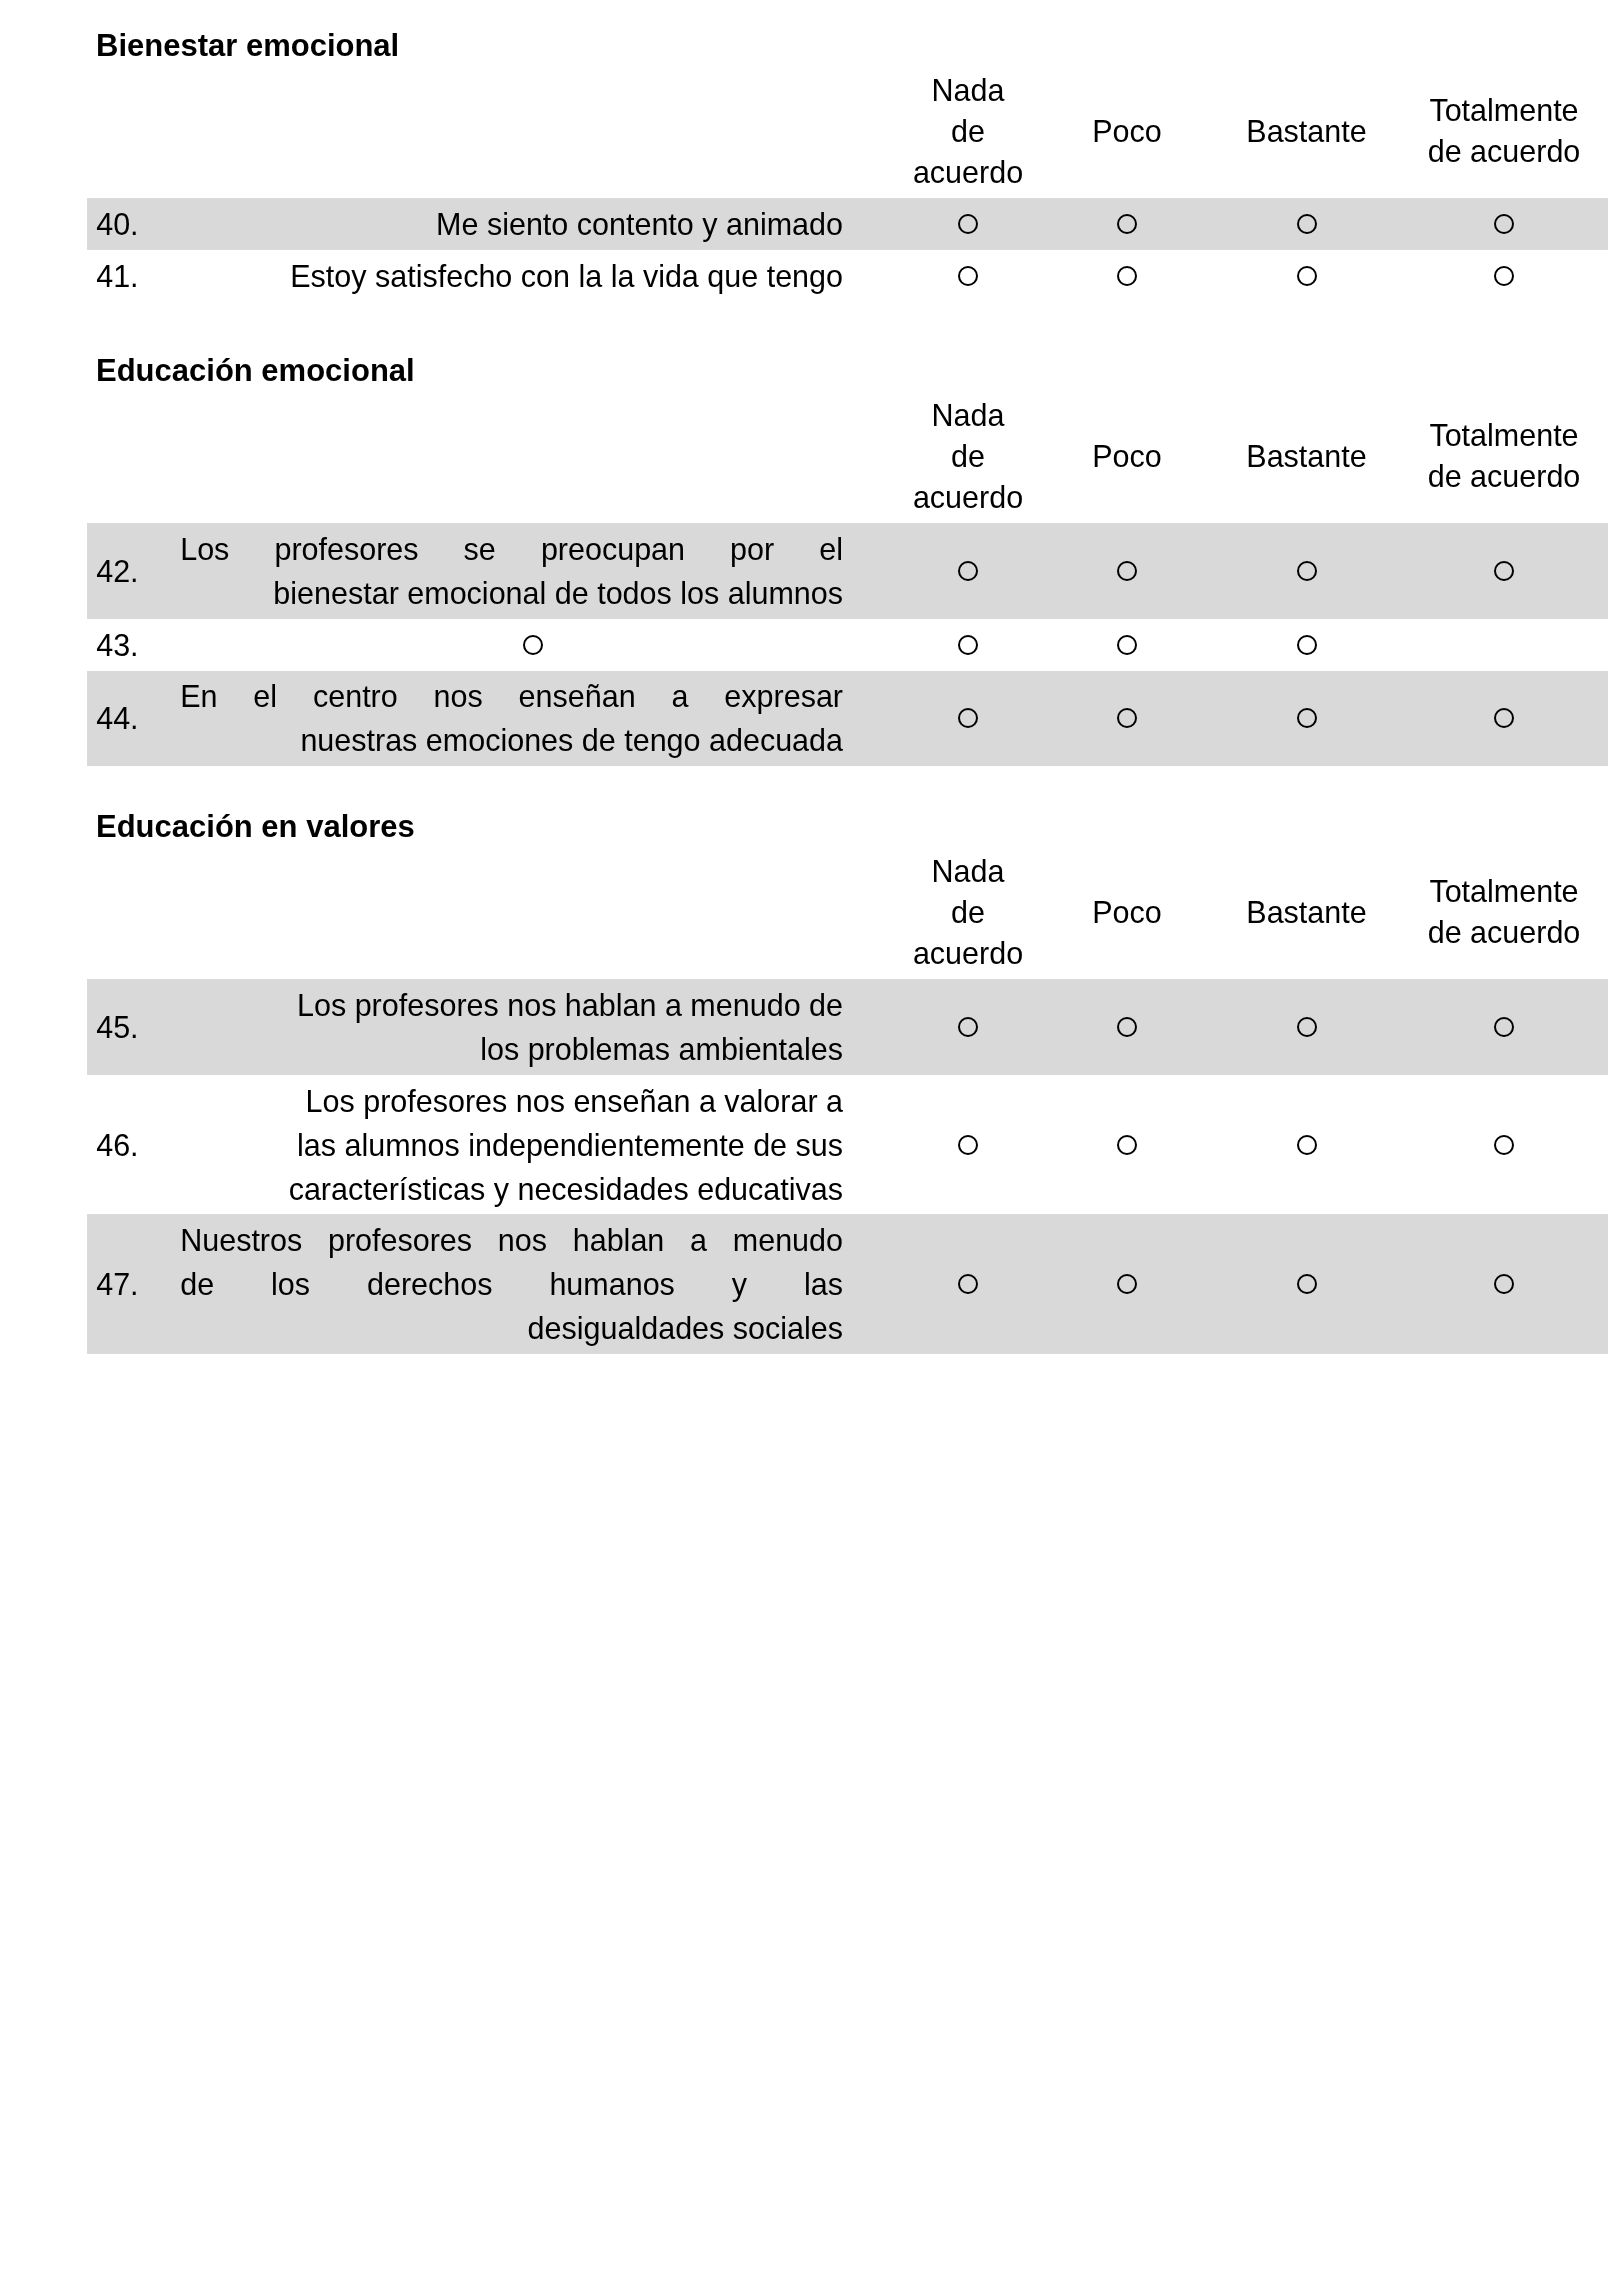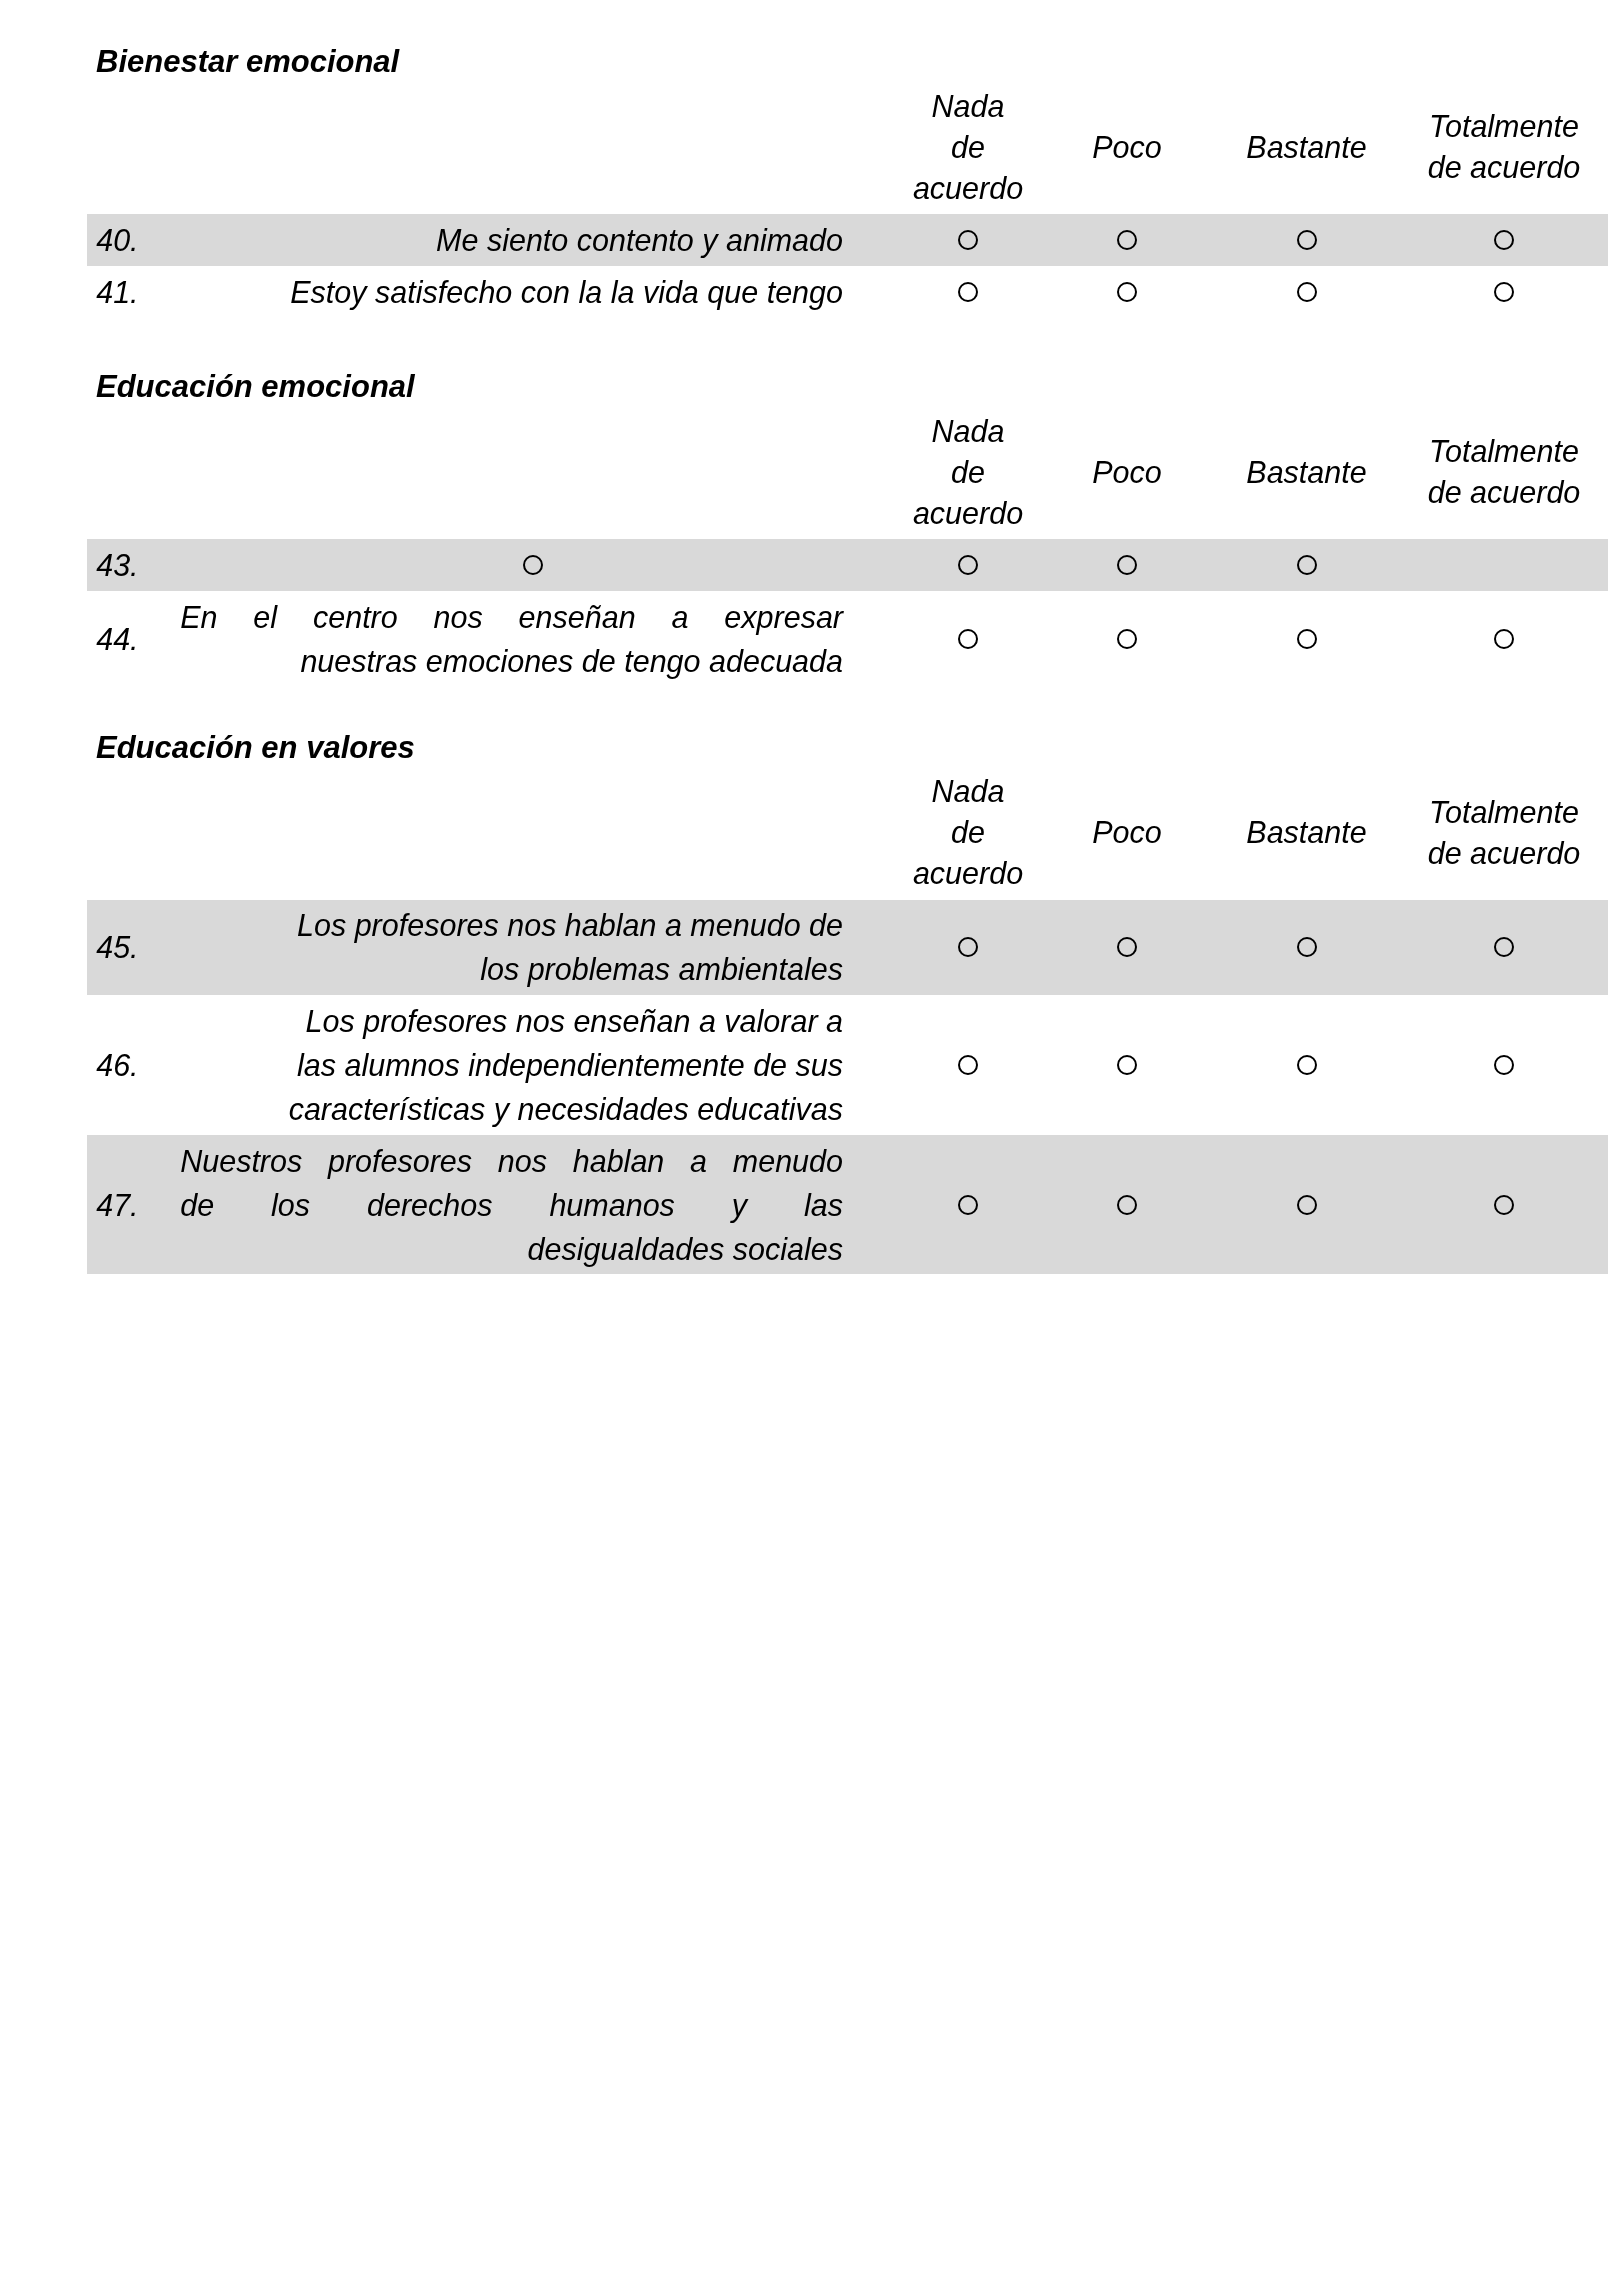--- a/index.html
+++ b/index.html
@@ -4,21 +4,21 @@
 <style>
   * { box-sizing: border-box; margin: 0; padding: 0; }
   html, body { background: #ffffff; }
   body {
     width: 1617px;
     min-height: 2273px;
     font-family: "Liberation Sans", sans-serif;
     font-size: 30.5px;
     color: #000000;
   }
-  .page { padding-top: 43px; font-style: italic; }
+  .page { padding-top: 27px; }
 
   .section-title {
     font-size: 31px;
     font-weight: bold;
     line-height: 37px;
     margin-left: 96px;
   }
   .section + .section { margin-top: 0; }
   .section.s2 { margin-top: 50px; }
   .section.s3 { margin-top: 42px; }
@@ -155,20 +155,39 @@
             <div class="header-cell">
               <span class="hlabel">Bastante</span>
             </div>
             <div class="header-cell">
               <span class="hlabel">Totalmente
 de acuerdo</span>
             </div>
           </div>
       <div class="rows">
             <div class="row grid6">
+    <div class="num">42.</div>
+    <div class="question">
+                <div class="line jl">Los profesores se preocupan por el</div>
+                <div class="line">bienestar emocional de todos los alumnos</div>
+              </div>
+  <div class="radio-cell">
+                <span class="radio"></span>
+              </div>
+              <div class="radio-cell">
+                <span class="radio"></span>
+              </div>
+              <div class="radio-cell">
+                <span class="radio"></span>
+              </div>
+              <div class="radio-cell">
+                <span class="radio"></span>
+              </div>
+            </div>
+            <div class="row grid6">
     <div class="num">43.</div>
   <div class="radio-cell">
                 <span class="radio"></span>
               </div>
               <div class="radio-cell">
                 <span class="radio"></span>
               </div>
               <div class="radio-cell">
                 <span class="radio"></span>
               </div>

